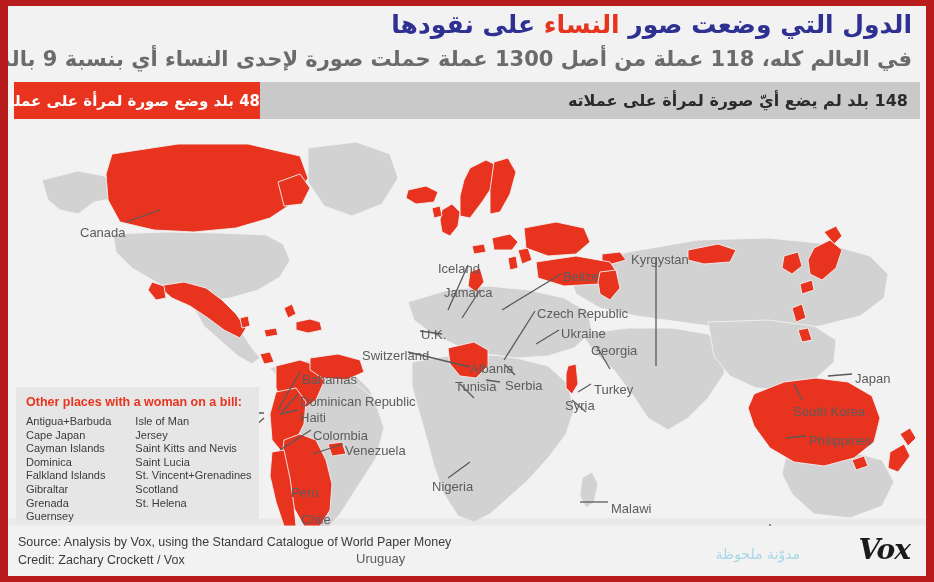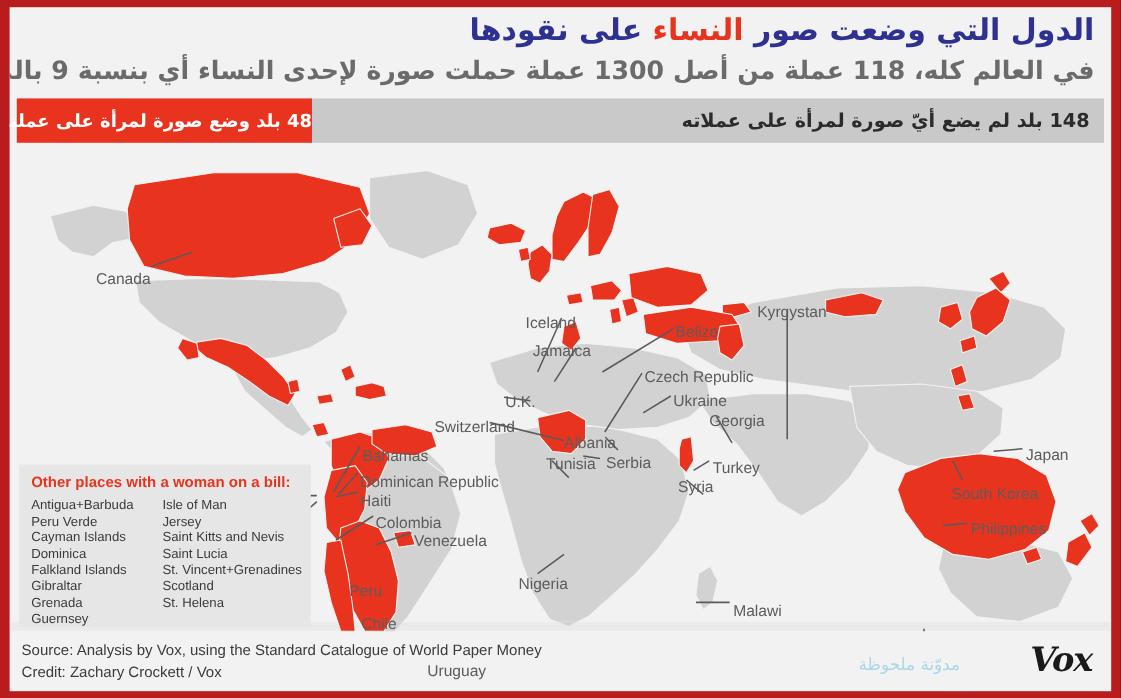--- a/index.html
+++ b/index.html
@@ -256,21 +256,21 @@
           <div class="mlabel" style="left: 801px; top: 311px;">Philippines</div>
           <div class="mlabel" style="left: 753px; top: 452px;">Australia</div>
         </div>
     </div>
 
     <div class="legend">
       <h4>Other places with a woman on a bill:</h4>
       <div class="cols">
         <ul class="c1" id="legend-col-1">
             <li>Antigua+Barbuda</li>
-            <li>Peru Verde</li>
+            <li>Cape Japan</li>
             <li>Cayman Islands</li>
             <li>Dominica</li>
             <li>Falkland Islands</li>
             <li>Gibraltar</li>
             <li>Grenada</li>
             <li>Guernsey</li>
           </ul>
         <ul class="c2" id="legend-col-2">
             <li>Isle of Man</li>
             <li>Jersey</li>

